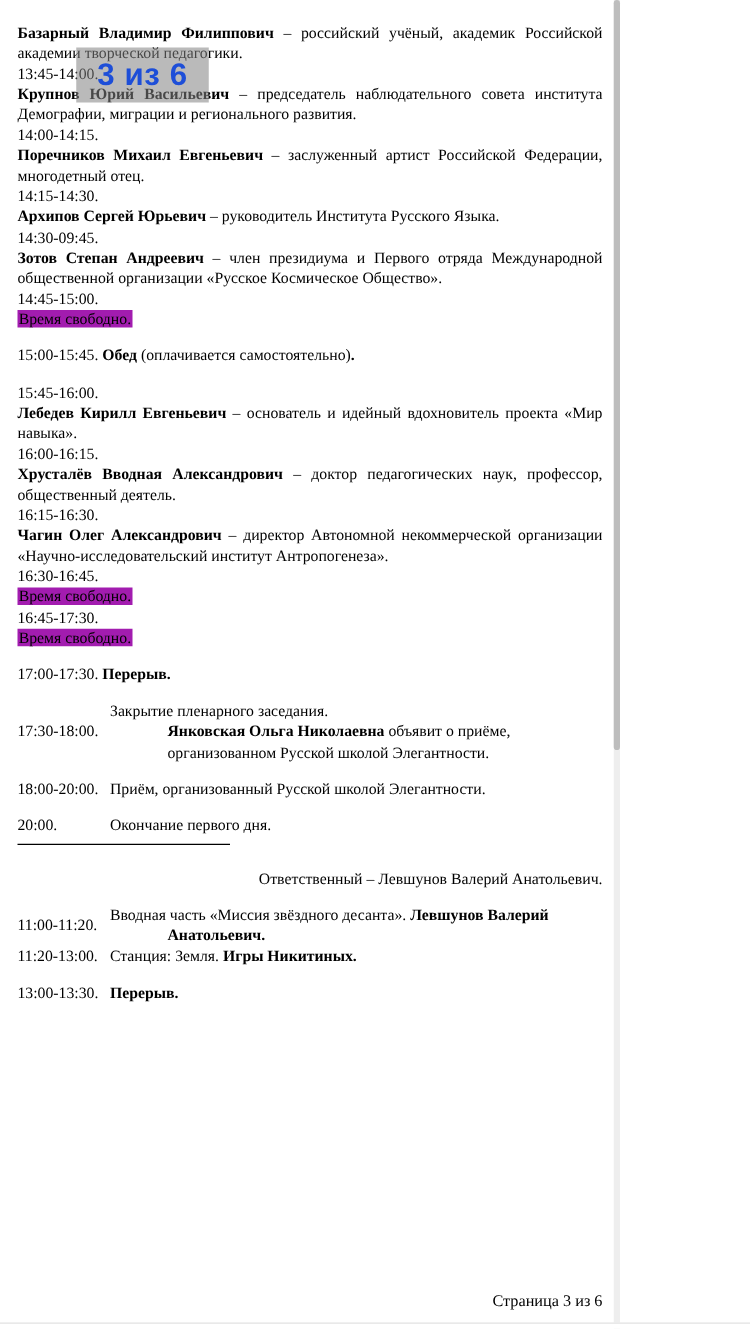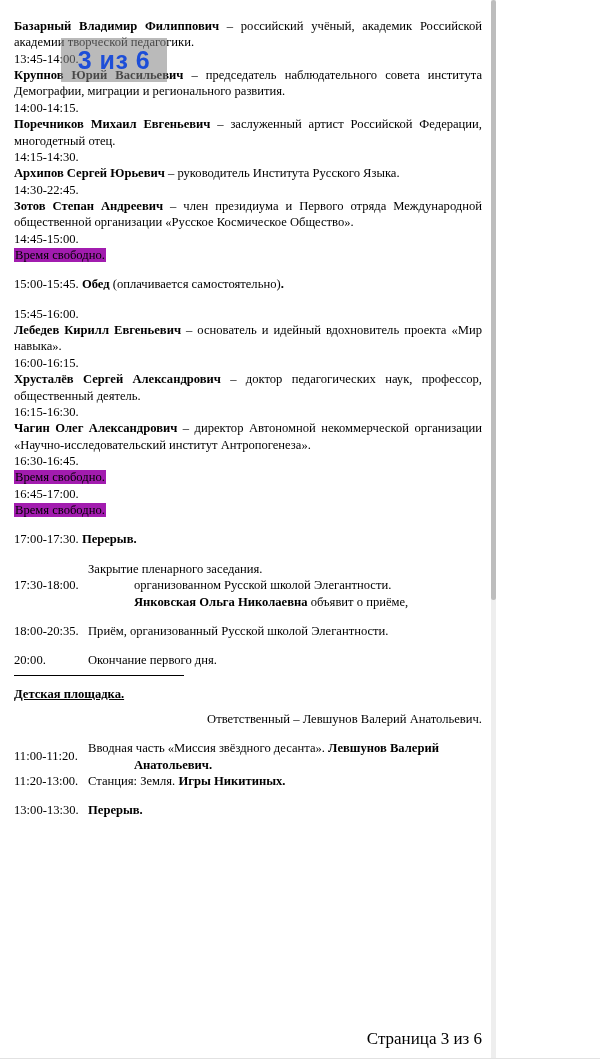--- a/index.html
+++ b/index.html
@@ -63,21 +63,21 @@
     border: none;
     border-top: 1px solid #000;
     margin: 6px 0 10px 0;
   }
   .underline { text-decoration: underline; }
   .right-align { text-align: right; }
   .footer {
     position: absolute;
     right: 14px;
     bottom: 14px;
-    font-size: 17px;
+    font-size: 13px;
   }
   .overlay-badge {
     position: absolute;
     left: 61px;
     top: 38px;
     width: 106px;
     height: 44px;
     background: rgba(130,130,130,0.55);
     color: #1d4ed8;
     font-family: "Liberation Sans", sans-serif;
@@ -128,86 +128,85 @@
     <p class="para"><b>Крупнов Юрий Васильевич</b><span> – председатель наблюдательного совета института Демографии, миграции и регионального развития.</span></p>
 
     <p class="para time-line">14:00-14:15.</p>
 
     <p class="para"><b>Поречников Михаил Евгеньевич</b><span> – заслуженный артист Российской Федерации, многодетный отец.</span></p>
 
     <p class="para time-line">14:15-14:30.</p>
 
     <p class="para"><b>Архипов Сергей Юрьевич</b><span> – руководитель Института Русского Языка.</span></p>
 
-    <p class="para time-line">14:30-22:45.</p>
+    <p class="para time-line">14:30-09:45.</p>
 
     <p class="para"><b>Зотов Степан Андреевич</b><span> – член президиума и Первого отряда Международной общественной организации «Русское Космическое Общество».</span></p>
 
     <p class="para time-line">14:45-15:00.</p>
 
     <p class="para"><span class="free">Время свободно.</span></p>
 
     <div class="spacer-md"></div>
 
     <p class="para"><span>15:00-15:45. </span><b>Обед</b><span> (оплачивается самостоятельно)</span><b>.</b></p>
 
     <div class="spacer-md"></div>
 
     <p class="para time-line">15:45-16:00.</p>
 
     <p class="para"><b>Лебедев Кирилл Евгеньевич</b><span> – основатель и идейный вдохновитель проекта «Мир навыка».</span></p>
 
     <p class="para time-line">16:00-16:15.</p>
 
-    <p class="para"><b>Хрусталёв Сергей Александрович</b><span> – доктор педагогических наук, профессор, общественный деятель.</span></p>
+    <p class="para"><b>Хрусталёв Вводная Александрович</b><span> – доктор педагогических наук, профессор, общественный деятель.</span></p>
 
     <p class="para time-line">16:15-16:30.</p>
 
     <p class="para"><b>Чагин Олег Александрович</b><span> – директор Автономной некоммерческой организации «Научно-исследовательский институт Антропогенеза».</span></p>
 
     <p class="para time-line">16:30-16:45.</p>
 
     <p class="para"><span class="free">Время свободно.</span></p>
 
-    <p class="para time-line">16:45-17:00.</p>
+    <p class="para time-line">16:45-17:30.</p>
 
     <p class="para"><span class="free">Время свободно.</span></p>
 
     <div class="spacer-md"></div>
 
     <p class="para"><span>17:00-17:30. </span><b>Перерыв.</b></p>
 
     <div class="spacer-md"></div>
 
     <div class="sched-row">
       <div class="sched-time">17:30-18:00.</div>
       <div class="sched-text">
         <div>Закрытие пленарного заседания.</div>
+        <div class="sub-indent"><b>Янковская Ольга Николаевна</b><span> объявит о приёме,</span></div>
         <div class="sub-indent">организованном Русской школой Элегантности.</div>
-        <div class="sub-indent"><b>Янковская Ольга Николаевна</b><span> объявит о приёме,</span></div>
       </div>
     </div>
 
     <div class="spacer-md"></div>
 
     <div class="sched-row">
-      <div class="sched-time">18:00-20:35.</div>
+      <div class="sched-time">18:00-20:00.</div>
       <div class="sched-text">Приём, организованный Русской школой Элегантности.</div>
     </div>
 
     <div class="spacer-md"></div>
 
     <div class="sched-row">
       <div class="sched-time">20:00.</div>
       <div class="sched-text">Окончание первого дня.</div>
     </div>
 
     <hr class="hr-short">
 
-    <p class="para"><b class="underline">Детская площадка.</b></p>
 
     <div class="spacer-sm"></div>
 
     <p class="para right-align">Ответственный – Левшунов Валерий Анатольевич.</p>
 
     <div class="spacer-md"></div>
 
     <div class="sched-row">
       <div class="sched-time">11:00-11:20.</div>
       <div class="sched-text">

